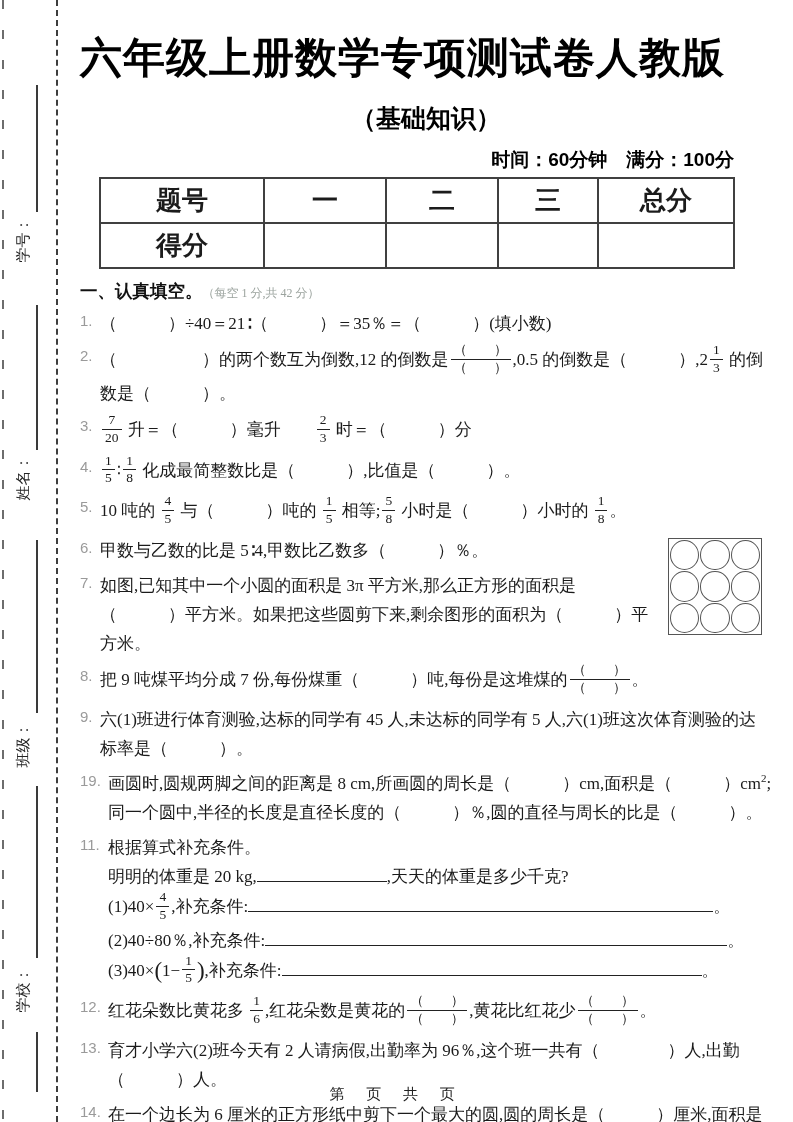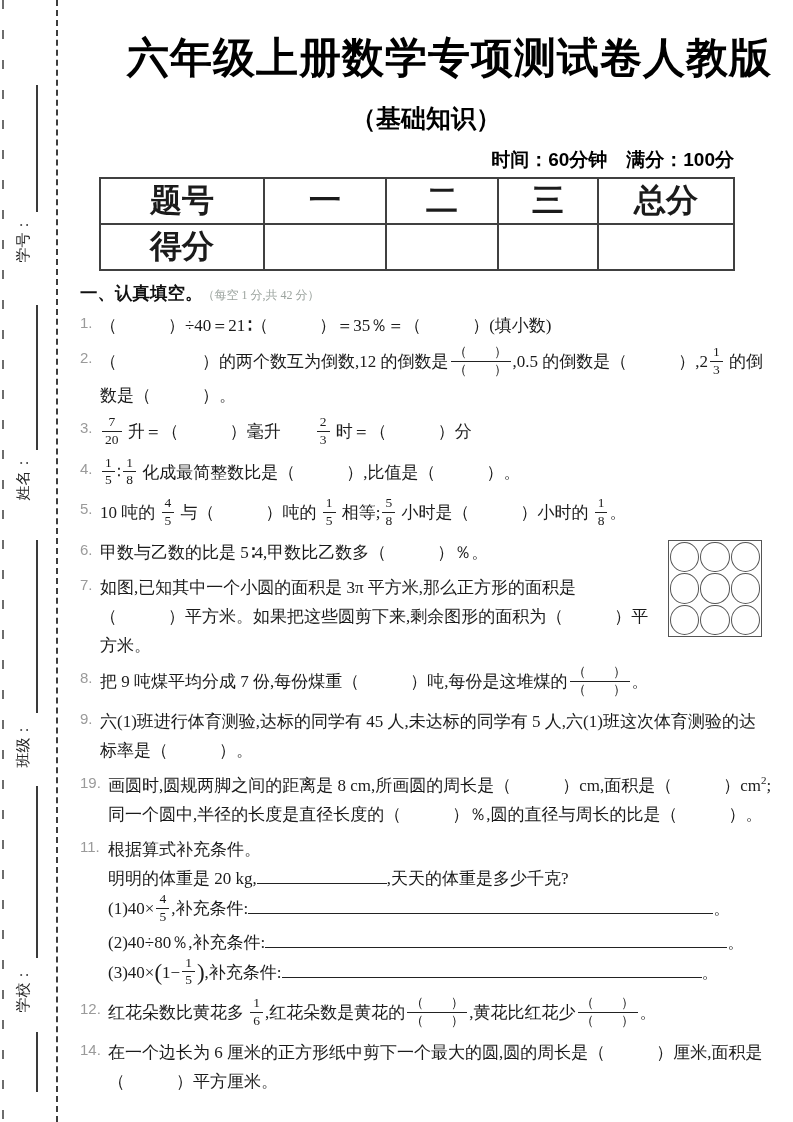--- a/index.html
+++ b/index.html
@@ -7,29 +7,29 @@
         font-family:"Liberation Serif","DejaVu Serif",serif;color:#1b1b1b;}
   
   .edge-dashes{position:absolute;left:2px;top:0;height:100%;width:2px;
         background:repeating-linear-gradient(#6d6d6d 0 9px,transparent 9px 30px);}
   
   .seal-line{position:absolute;left:56px;top:0;height:100%;border-left:2px dashed #3d3d3d;}
   .seal-write-line{position:absolute;left:36px;width:2px;background:#3a3a3a;}
   .seal-label{position:absolute;left:23px;font-size:15px;white-space:nowrap;
         transform:translate(-50%,-50%) rotate(-90deg);color:#222;}
   .content{position:absolute;left:80px;top:0;width:692px;}
-  .title{margin:30px 0 0;text-align:right;font-family:"Liberation Sans","DejaVu Sans",sans-serif;
+  .title{margin:30px 0 0;text-align:left;font-family:"Liberation Sans","DejaVu Sans",sans-serif;
         font-weight:900;font-size:42px;letter-spacing:1px;color:#000;}
   .subtitle{margin:16px 0 0;text-align:center;font-family:"Liberation Sans","DejaVu Sans",sans-serif;
         font-weight:700;font-size:25px;color:#000;}
   .meta{margin:12px 38px 4px 0;text-align:right;font-family:"Liberation Sans","DejaVu Sans",sans-serif;
         font-weight:700;font-size:19px;color:#000;}
   table.score{border-collapse:collapse;margin:2px 0 0 19px;table-layout:fixed;}
   table.score th,table.score td{border:2px solid #404040;height:43px;text-align:center;
-        font-size:32px;font-weight:700;padding:0;}
+        font-size:26px;font-weight:700;padding:0;}
   .section{margin:10px 0 6px;font-size:17.5px;}
   .sec-title{font-weight:700;color:#111;}
   .sec-note{color:#9ba39e;font-size:12px;}
   #questions{font-size:17px;}
   .q{position:relative;margin-bottom:6px;}
   .qnum{position:absolute;left:0;top:3px;color:#9a9a9a;
         font-family:"Liberation Sans","DejaVu Sans",sans-serif;font-size:15px;}
   .qline{line-height:29px;}
   .frac{display:inline-block;vertical-align:middle;text-align:center;font-size:13.5px;
         line-height:1.25;margin:0 2px;position:relative;top:-2px;}
@@ -182,21 +182,28 @@
             <div class="qline"><span class="txt">(3)40×</span><span class="bigp">(</span><span class="txt">1−</span><span class="frac"><span class="fn">1</span><span class="fd">5</span></span><span class="bigp">)</span><span class="txt">,补充条件:</span><span class="blank" style="width: 420px;"></span><span class="txt">。</span></div>
           </div>
         </div>
         <div class="q" style="padding-left: 28px;">
           <span class="qnum">12.</span>
           <div class="qbody">
             <div class="qline"><span class="txt">红花朵数比黄花多 </span><span class="frac"><span class="fn">1</span><span class="fd">6</span></span><span class="txt">,红花朵数是黄花的</span><span class="frac"><span class="fn">（　　）</span><span class="fd">（　　）</span></span><span class="txt">,黄花比红花少</span><span class="frac"><span class="fn">（　　）</span><span class="fd">（　　）</span></span><span class="txt">。</span></div>
           </div>
         </div>
         <div class="q" style="padding-left: 28px;">
+          <span class="qnum">13.</span>
+          <div class="qbody">
+            <div class="qline"><span class="txt">育才小学六(2)班今天有 2 人请病假,出勤率为 96％,这个班一共有（　　　　）人,出勤（　　　）人。</span></div>
+          </div>
+        </div>
+        <div class="q" style="padding-left: 28px;">
           <span class="qnum">14.</span>
           <div class="qbody">
             <div class="qline"><span class="txt">在一个边长为 6 厘米的正方形纸中剪下一个最大的圆,圆的周长是（　　　）厘米,面积是（　　　）平方厘米。</span></div>
           </div>
         </div>
       </div>
   </div>
 
+  <div class="footer">第 页 共 页</div>
 </div>
 
 </body></html>

